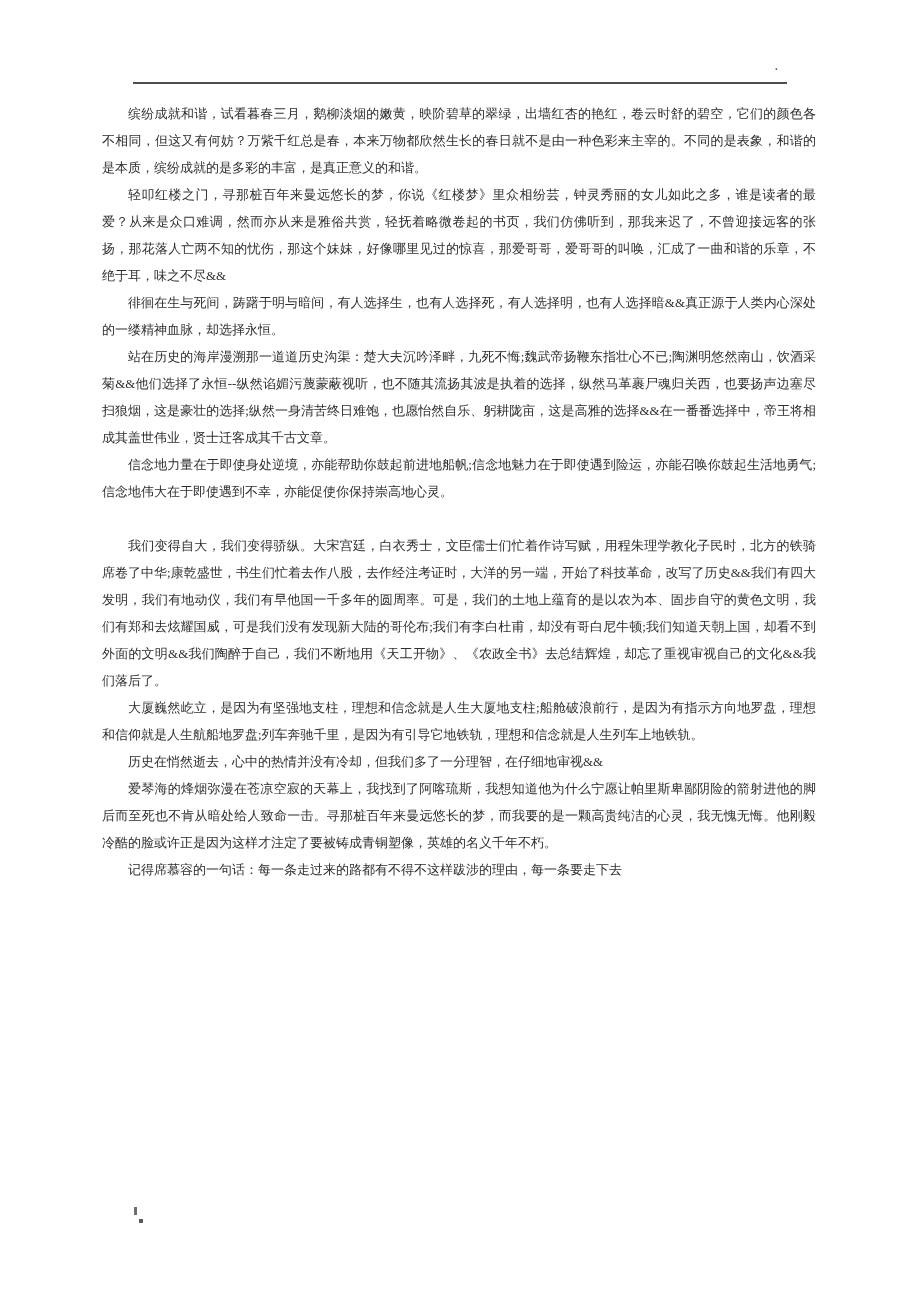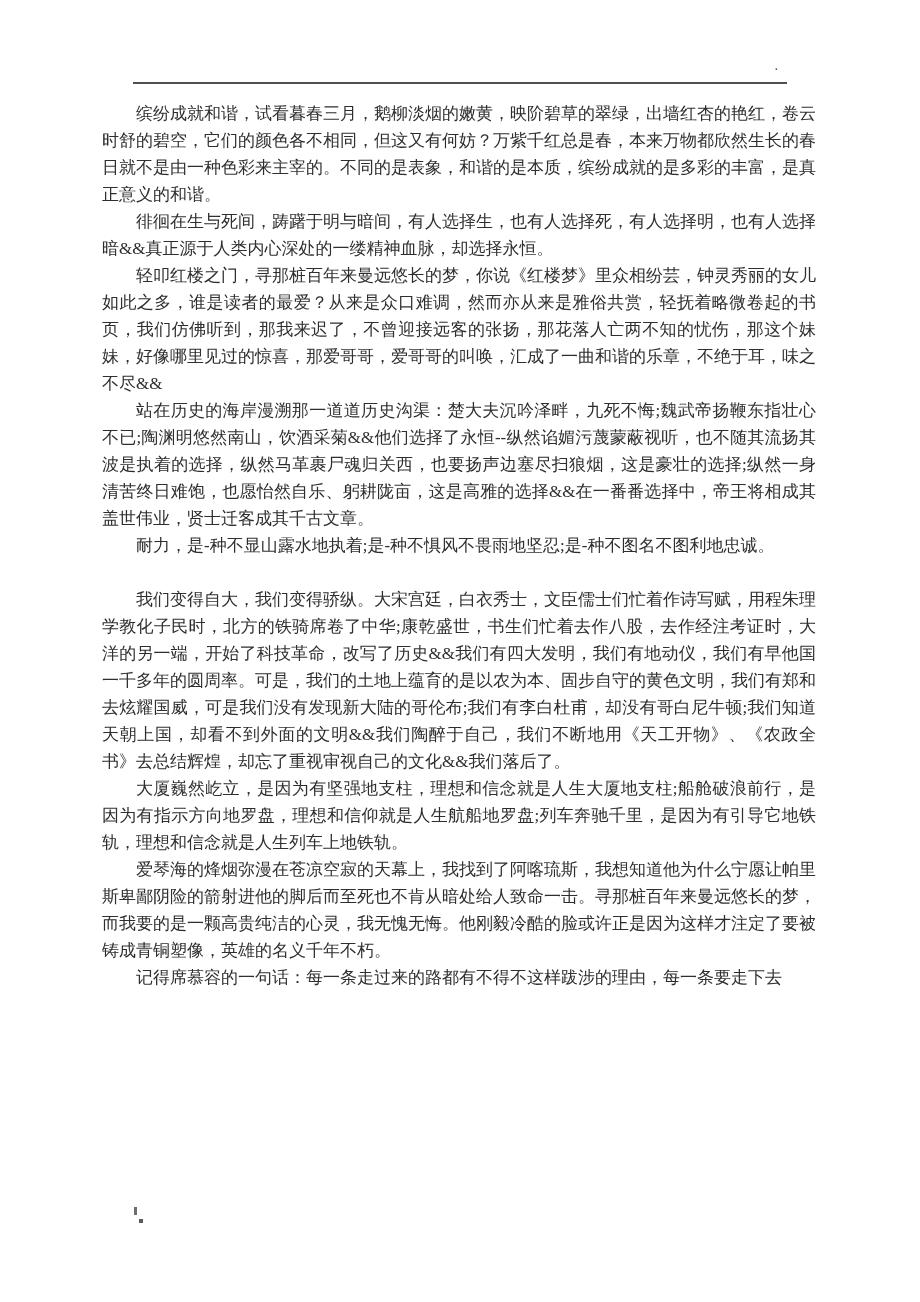--- a/index.html
+++ b/index.html
@@ -29,21 +29,21 @@
     top: 63px;
     font-size: 14px;
     color: #4a4a4a;
     line-height: 14px;
   }
   .content {
     position: absolute;
     left: 102px;
     top: 100px;
     width: 714px;
-    font-size: 17px;
+    font-size: 13px;
     line-height: 27px;
     color: #2e2e2e;
     text-align: justify;
     word-break: break-all;
   }
   .content p {
     margin: 0;
     padding: 0;
     text-indent: 2em;
   }
@@ -70,26 +70,27 @@
 </style>
 </head>
 <body>
 
 <div class="page">
   <div class="header-rule"></div>
   <span class="top-right-mark">·</span>
 
   <div class="content">
       <p>缤纷成就和谐，试看暮春三月，鹅柳淡烟的嫩黄，映阶碧草的翠绿，出墙红杏的艳红，卷云时舒的碧空，它们的颜色各不相同，但这又有何妨？万紫千红总是春，本来万物都欣然生长的春日就不是由一种色彩来主宰的。不同的是表象，和谐的是本质，缤纷成就的是多彩的丰富，是真正意义的和谐。</p>
+      <p>轻叩红楼之门，寻那桩百年来曼远悠长的梦，你说《红楼梦》里众相纷芸，钟灵秀丽的女儿如此之多，谁是读者的最爱？从来是众口难调，然而亦从来是雅俗共赏，轻抚着略微卷起的书页，我们仿佛听到，那我来迟了，不曾迎接远客的张扬，那花落人亡两不知的忧伤，那这个妹妹，好像哪里见过的惊喜，那爱哥哥，爱哥哥的叫唤，汇成了一曲和谐的乐章，不绝于耳，味之不尽&amp;&amp;</p>
       <p>徘徊在生与死间，踌躇于明与暗间，有人选择生，也有人选择死，有人选择明，也有人选择暗&amp;&amp;真正源于人类内心深处的一缕精神血脉，却选择永恒。</p>
-      <p>轻叩红楼之门，寻那桩百年来曼远悠长的梦，你说《红楼梦》里众相纷芸，钟灵秀丽的女儿如此之多，谁是读者的最爱？从来是众口难调，然而亦从来是雅俗共赏，轻抚着略微卷起的书页，我们仿佛听到，那我来迟了，不曾迎接远客的张扬，那花落人亡两不知的忧伤，那这个妹妹，好像哪里见过的惊喜，那爱哥哥，爱哥哥的叫唤，汇成了一曲和谐的乐章，不绝于耳，味之不尽&amp;&amp;</p>
       <p>站在历史的海岸漫溯那一道道历史沟渠：楚大夫沉吟泽畔，九死不悔;魏武帝扬鞭东指壮心不已;陶渊明悠然南山，饮酒采菊&amp;&amp;他们选择了永恒--纵然谄媚污蔑蒙蔽视听，也不随其流扬其波是执着的选择，纵然马革裹尸魂归关西，也要扬声边塞尽扫狼烟，这是豪壮的选择;纵然一身清苦终日难饱，也愿怡然自乐、躬耕陇亩，这是高雅的选择&amp;&amp;在一番番选择中，帝王将相成其盖世伟业，贤士迁客成其千古文章。</p>
-      <p>耐力，是-种不显山露水地执着;是-种不惧风不畏雨地坚忍;是-种不图名不图利地忠诚。</p>
+      <p>信念地力量在于即使身处逆境，亦能帮助你鼓起前进地船帆;信念地魅力在于即使遇到险运，亦能召唤你鼓起生活地勇气;信念地伟大在于即使遇到不幸，亦能促使你保持崇高地心灵。</p>
       <p class="blank"></p>
       <p>我们变得自大，我们变得骄纵。大宋宫廷，白衣秀士，文臣儒士们忙着作诗写赋，用程朱理学教化子民时，北方的铁骑席卷了中华;康乾盛世，书生们忙着去作八股，去作经注考证时，大洋的另一端，开始了科技革命，改写了历史&amp;&amp;我们有四大发明，我们有地动仪，我们有早他国一千多年的圆周率。可是，我们的土地上蕴育的是以农为本、固步自守的黄色文明，我们有郑和去炫耀国威，可是我们没有发现新大陆的哥伦布;我们有李白杜甫，却没有哥白尼牛顿;我们知道天朝上国，却看不到外面的文明&amp;&amp;我们陶醉于自己，我们不断地用《天工开物》、《农政全书》去总结辉煌，却忘了重视审视自己的文化&amp;&amp;我们落后了。</p>
       <p>大厦巍然屹立，是因为有坚强地支柱，理想和信念就是人生大厦地支柱;船舱破浪前行，是因为有指示方向地罗盘，理想和信仰就是人生航船地罗盘;列车奔驰千里，是因为有引导它地铁轨，理想和信念就是人生列车上地铁轨。</p>
+      <p>历史在悄然逝去，心中的热情并没有冷却，但我们多了一分理智，在仔细地审视&amp;&amp;</p>
       <p>爱琴海的烽烟弥漫在苍凉空寂的天幕上，我找到了阿喀琉斯，我想知道他为什么宁愿让帕里斯卑鄙阴险的箭射进他的脚后而至死也不肯从暗处给人致命一击。寻那桩百年来曼远悠长的梦，而我要的是一颗高贵纯洁的心灵，我无愧无悔。他刚毅冷酷的脸或许正是因为这样才注定了要被铸成青铜塑像，英雄的名义千年不朽。</p>
       <p>记得席慕容的一句话：每一条走过来的路都有不得不这样跋涉的理由，每一条要走下去</p>
     </div>
 
   <div class="stray-mark-1"></div>
   <div class="stray-mark-2"></div>
 </div>
 
 </body></html>

